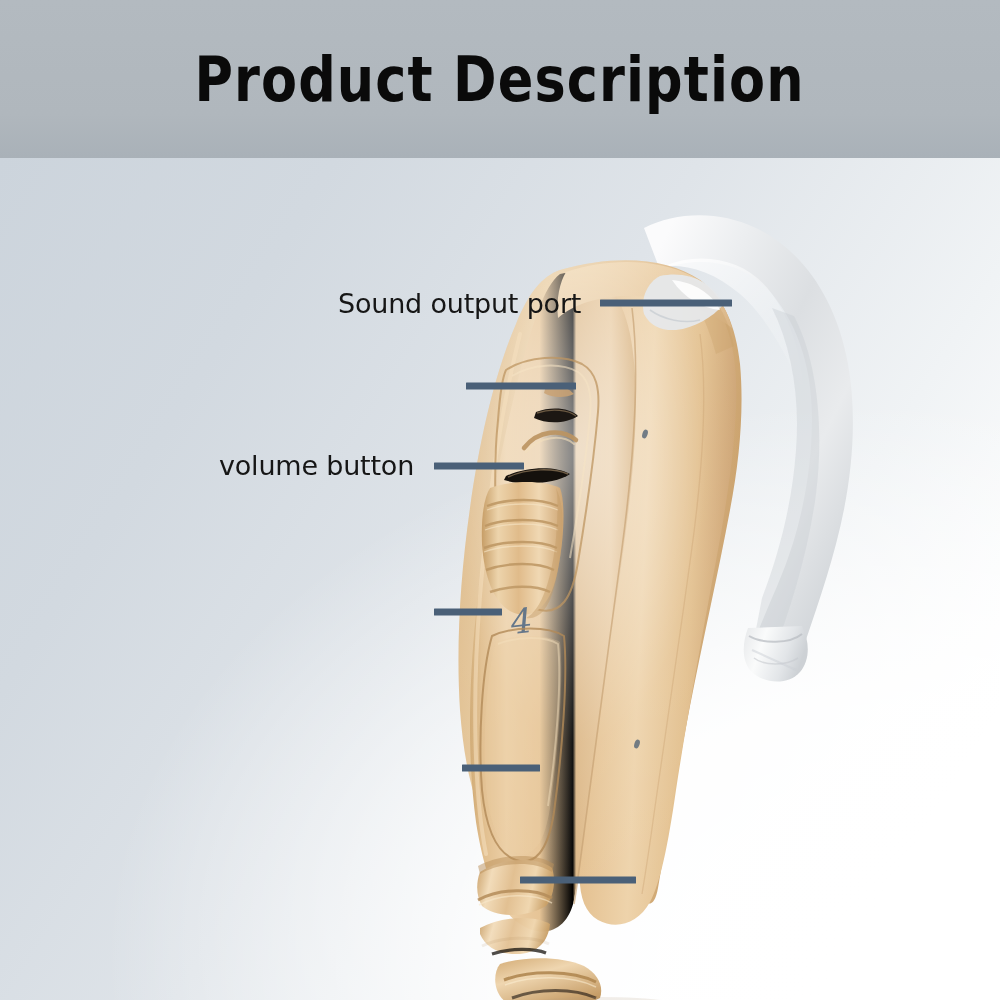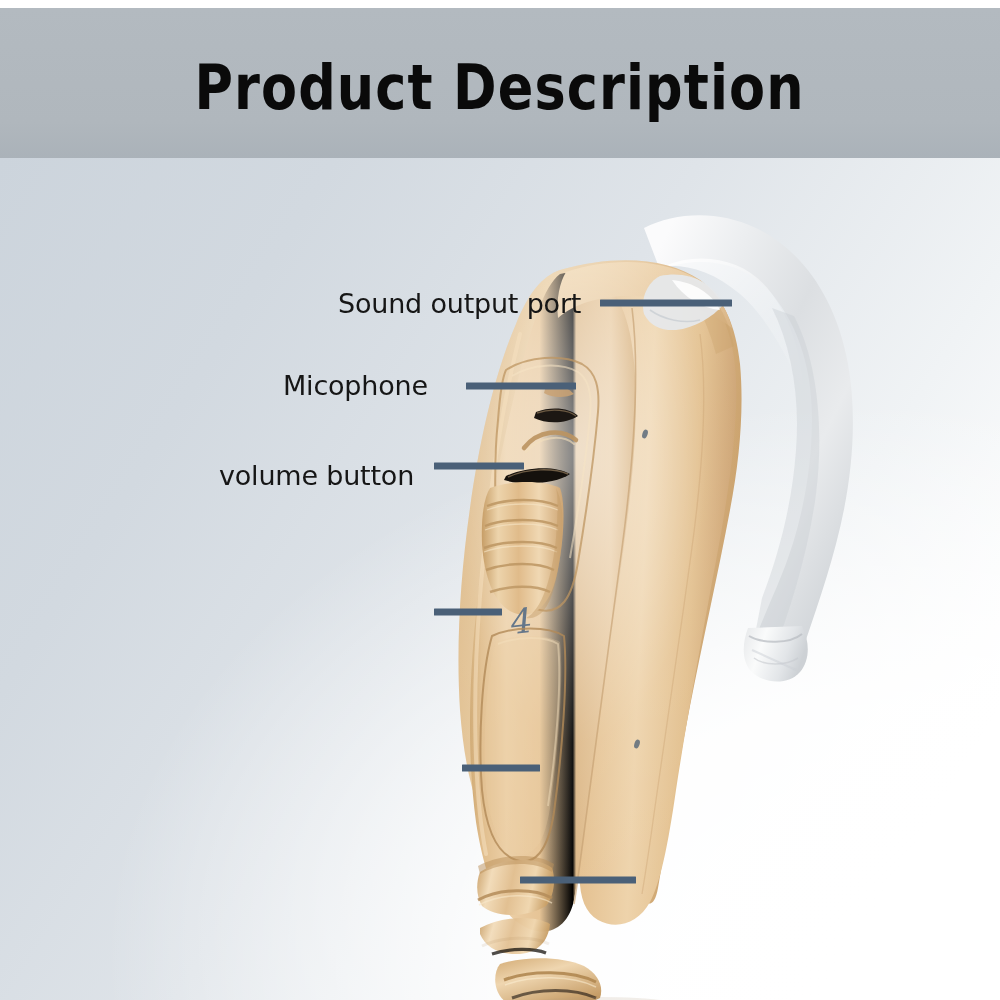--- a/index.html
+++ b/index.html
@@ -8,21 +8,21 @@
     font-family: "DejaVu Sans", sans-serif;
     background:#ffffff;
     overflow:hidden;
     position:relative;
   }
 
   #page { position:relative; width:1000px; height:1000px; overflow:hidden; }
 
   
   #header-band {
-    position:absolute; left:0; top:8px; width:1000px; height:158px;
+    position:absolute; left:0; top:0; width:1000px; height:158px;
     background:linear-gradient(180deg,#b3bac0 0%,#b0b7bd 72%,#a9b1b8 100%);
     display:flex; align-items:center; justify-content:center;
   }
   #header-title {
     font-family:"DejaVu Sans Condensed","Liberation Sans Narrow","Liberation Sans",sans-serif;
     font-weight:700;
     font-size:62px;
     letter-spacing:1.2px;
     color:#0a0a0a;
     transform:scaleX(0.94);
@@ -392,24 +392,23 @@
           <ellipse cx="637" cy="586" rx="2.6" ry="4.6" fill="#5c6b7a" opacity="0.85" transform="rotate(18 637 586)"></ellipse>
 
           <ellipse cx="600" cy="852" rx="96" ry="13" fill="#b9a283" opacity="0.18"></ellipse>
         </g>
       </svg>
     </div>
 
     <div class="label" style="left:338px; top:145px;">Sound output port</div>
     <div class="leader" style="left:600px; top:145px; width:132px;"></div>
 
-    <div class="label" style="left:283px; top:227px;">Micophone</div>
     <div class="leader" style="left:466px; top:228px; width:110px;"></div>
 
-    <div class="label" style="left:219px; top:317px;">volume button</div>
+    <div class="label" style="left:219px; top:307px;">volume button</div>
     <div class="leader" style="left:434px; top:308px; width:90px;"></div>
 
     <div class="leader" style="left:434px; top:454px; width:68px;"></div>
 
     <div class="leader" style="left:462px; top:610px; width:78px;"></div>
 
     <div class="leader" style="left:520px; top:722px; width:116px;"></div>
 
   </div>
 </div>

